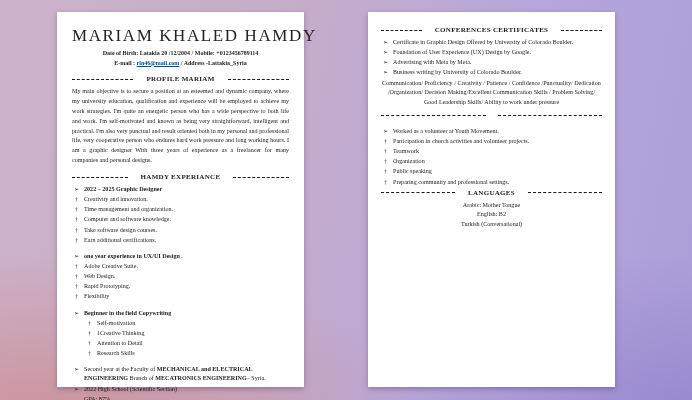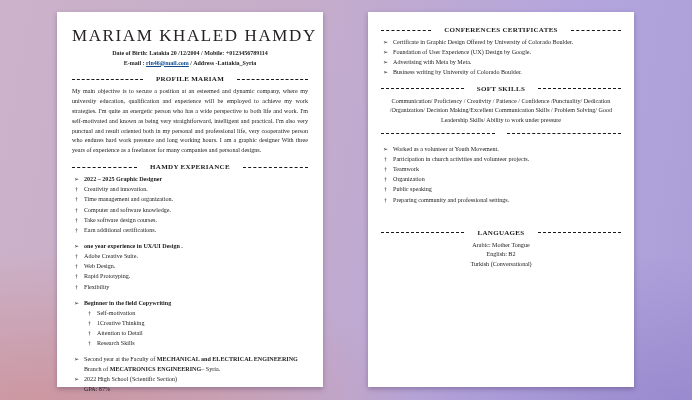--- a/index.html
+++ b/index.html
@@ -5,21 +5,21 @@
   html,body{margin:0;padding:0;}
   body{
     width:692px;height:400px;position:relative;overflow:hidden;
     font-family:"Liberation Serif","DejaVu Serif",serif;
     background:
       radial-gradient(90% 70% at 6% 104%, rgba(206,125,120,0.55), rgba(206,125,120,0) 60%),
       radial-gradient(80% 60% at 98% 100%, rgba(132,114,196,0.45), rgba(132,114,196,0) 60%),
       linear-gradient(100deg,#ccb3ca 0%,#c6adc9 38%,#b4a5dd 75%,#ab9ed8 100%);
   }
   .page{
-    position:absolute;top:12px;width:266px;height:375px;background:#ffffff;
+    position:absolute;top:12px;width:247px;height:375px;background:#ffffff;
     box-shadow:0 2px 5px rgba(60,40,80,0.35);
     color:#1c1c1c;box-sizing:border-box;
   }
   .page-left{left:57px;padding:8px 15px 6px 15px;}
   .page-right{left:368px;padding:12px 13px 6px 13px;}
   .name{
     text-align:center;font-size:17px;letter-spacing:1.6px;color:#262122;
     margin-top:6px;white-space:nowrap;
   }
   .contact{
@@ -173,30 +173,25 @@
     </div>
   <div class="row">
       <span class="b">➢</span>
       <span>Advertising with Meta by Meta.</span>
     </div>
   <div class="row">
       <span class="b">➢</span>
       <span>Business writing by University of Colorado Boulder.</span>
     </div>
 
+
+  <div class="center-block">Communication/ Proficiency / Creativity / Patience / Confidence /Punctuality/ Dedication /Organization/ Decision Making/Excellent Communication Skills / Problem Solving/ Good Leadership Skills/ Ability to work under pressure</div>
+
   <div class="sec">
     <span class="ln"></span>
-    <span class="t">SOFT SKILLS</span>
-    <span class="ln"></span>
-  </div>
-
-  <div class="center-block">Communication/ Proficiency / Creativity / Patience / Confidence /Punctuality/ Dedication /Organization/ Decision Making/Excellent Communication Skills / Problem Solving/ Good Leadership Skills/ Ability to work under pressure</div>
-
-  <div class="sec">
-    <span class="ln"></span>
     <span class="ln"></span>
   </div>
 
   <div class="sp8"></div>
   <div class="row">
       <span class="b">➢</span>
       <span>Worked as a volunteer at Youth Movement.</span>
     </div>
   <div class="row">
       <span class="b">†</span>
@@ -212,21 +207,21 @@
     </div>
   <div class="row">
       <span class="b">†</span>
       <span>Public speaking</span>
     </div>
   <div class="row">
       <span class="b">†</span>
       <span>Preparing community and professional settings.</span>
     </div>
 
-  <div class="sec" style="margin-top:24px;">
+  <div class="sec" style="margin-top:2px;">
     <span class="ln"></span>
     <span class="t">LANGUAGES</span>
     <span class="ln"></span>
   </div>
 
   <div class="center-block">
     <div>Arabic: Mother Tongue</div>
     <div>English: B2</div>
     <div>Turkish (Conversational)</div>
   </div>

